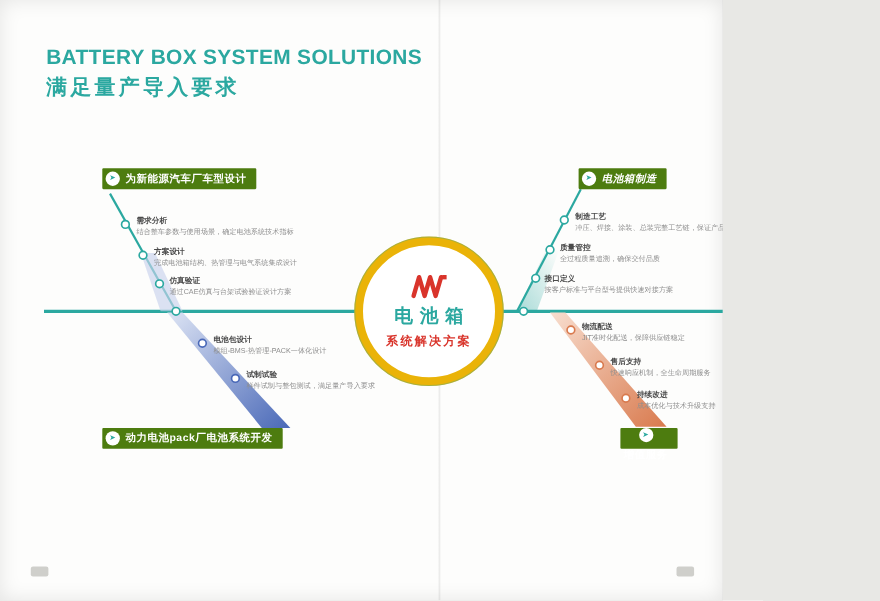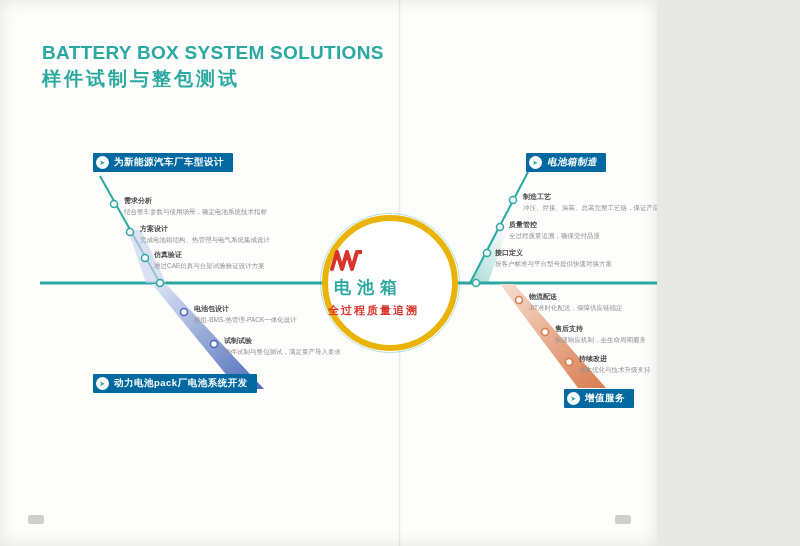--- a/index.html
+++ b/index.html
@@ -11,65 +11,65 @@
           background:linear-gradient(90deg, rgba(0,0,0,0) 0%, rgba(0,0,0,0.07) 50%, rgba(0,0,0,0) 100%); }
 
   .title-en { position:absolute; left:42px; top:42px; font-size:19px; font-weight:700;
               color:#2BA8A0; letter-spacing:0.3px; }
   .title-zh { position:absolute; left:42px; top:66px; font-size:19px; font-weight:700;
               color:#2BA8A0; letter-spacing:3px; }
 
   .diagram { position:absolute; left:0; top:0; }
 
   .chip { position:absolute; display:inline-flex; align-items:center; gap:5px; height:19px;
-          padding:0 9px 0 3px; background:#0369a1; color:#fff; font-size:9.5px;
+          padding:0 9px 0 3px; background:#4d7c0f; color:#fff; font-size:9.5px;
           font-weight:700; letter-spacing:0.5px; border-radius:1px; white-space:nowrap; z-index:3; }
   .chip .circle { width:13px; height:13px; border-radius:50%; background:#fff; color:#2BA8A0;
                   font-size:7px; line-height:13px; display:flex; align-items:center; justify-content:center; }
   #chip-top-left     { left:93px;  top:153px; }
-  #chip-bottom-left  { left:93px;  top:374px; }
+  #chip-bottom-left  { left:93px;  top:389px; }
   #chip-top-right    { left:526px; top:153px;font-style:italic; }
-  #chip-bottom-right { left:564px; top:389px; }
+  #chip-bottom-right { left:564px; top:389px;flex-direction:column; }
 
   .note { position:absolute; z-index:2; }
   .note .t { font-size:7px; font-weight:700; color:#4a4a4a; margin-bottom:1px; }
   .note .d { font-size:6.5px; color:#8f8f8f; line-height:1.5; }
   #n-tl-1 { left:124px; top:196px; width:152px; }
   #n-tl-2 { left:140px; top:224px; width:152px; }
   #n-tl-3 { left:154px; top:250px; width:150px; }
   #n-bl-1 { left:194px; top:304px; width:150px; }
   #n-bl-2 { left:224px; top:336px; width:120px; }
   #n-tr-1 { left:523px; top:192px; width:162px; }
   #n-tr-2 { left:509px; top:220px; width:160px; }
   #n-tr-3 { left:495px; top:248px; width:182px; }
   #n-br-1 { left:529px; top:292px; width:150px; }
   #n-br-2 { left:555px; top:324px; width:140px; }
   #n-br-3 { left:579px; top:354px; width:130px; }
 
   .badge { position:absolute; left:322px; top:215px; width:136px; height:136px; border-radius:50%;
-           background:#fff; border:6px solid #eab308; display:flex; flex-direction:column;
-           align-items:flex-start; justify-content:center; gap:4px; z-index:5; }
+           background:#fff; border:8px solid #eab308; display:flex; flex-direction:column;
+           align-items:center; justify-content:center; gap:4px; z-index:5; }
   .badge::before { content:""; position:absolute; inset:-8px; border:1px solid rgba(43,168,160,0.35);
                    border-radius:50%; }
   .badge .l1 { font-size:17px; font-weight:700; color:#2BA8A0; letter-spacing:6px; text-indent:6px; }
   .badge .l2 { font-size:11px; font-weight:700; color:#D9342B; letter-spacing:2px; }
 
   .marker { position:absolute; bottom:22px; width:16px; height:9px; background:#cfcfcb; border-radius:2px; }
   #marker-left  { left:28px; }
   #marker-right { right:26px; }
 </style>
 </head>
 <body>
 
 <div class="page">
 
   <div class="fold"></div>
 
   <div class="title-en">BATTERY BOX SYSTEM SOLUTIONS</div>
-  <div class="title-zh">样件试制与整包测试</div>
+  <div class="title-zh">满足量产导入要求</div>
 
   <svg class="diagram" width="800" height="546" viewBox="0 0 800 546">
     <defs>
       <linearGradient id="blueGrad" x1="0" y1="0" x2="1" y2="1">
         <stop offset="0" stop-color="#dde4f4"></stop>
         <stop offset="1" stop-color="#4a69b8"></stop>
       </linearGradient>
       <linearGradient id="orangeGrad" x1="0" y1="0" x2="1" y2="1">
         <stop offset="0" stop-color="#f8decf"></stop>
         <stop offset="1" stop-color="#d97a4e"></stop>
@@ -173,19 +173,19 @@
     <div class="t">持续改进</div>
     <div class="d">成本优化与技术升级支持</div>
   </div>
 
   <div class="badge">
     <svg width="36" height="24" viewBox="0 0 36 24">
       <path d="M4 21 L9 4 L14 21 L19 4 L24 21 L29 4" stroke="#D9342B" stroke-width="4" fill="none" stroke-linejoin="round" stroke-linecap="round"></path>
       <rect x="30" y="2" width="4" height="4" fill="#D9342B"></rect>
     </svg>
     <div class="l1">电池箱</div>
-    <div class="l2">全过程质量追溯</div>
+    <div class="l2">系统解决方案</div>
   </div>
 
   <div class="marker" id="marker-left"></div>
   <div class="marker" id="marker-right"></div>
 
 </div>
 
 </body></html>

